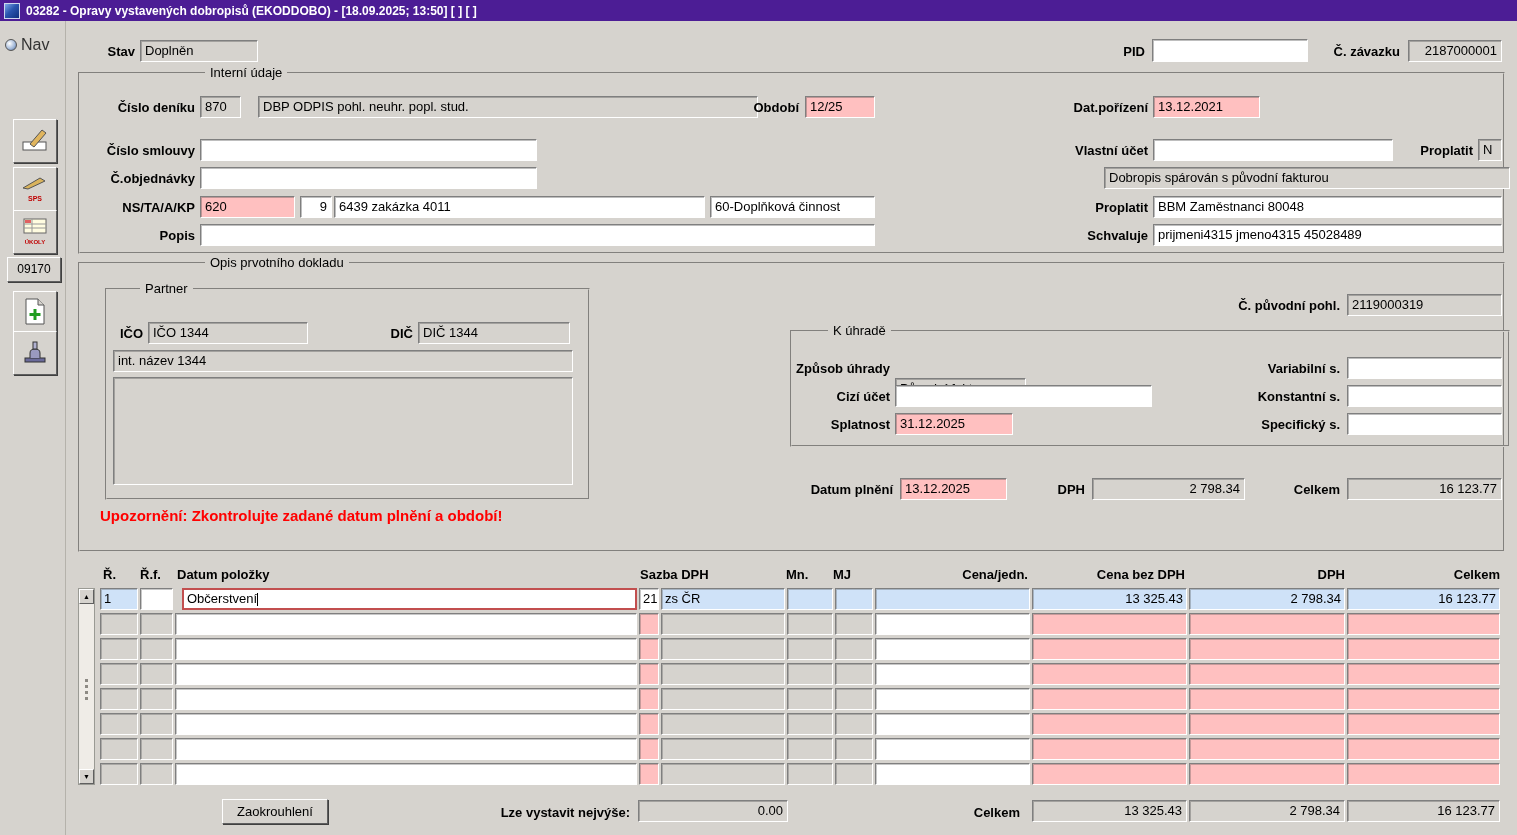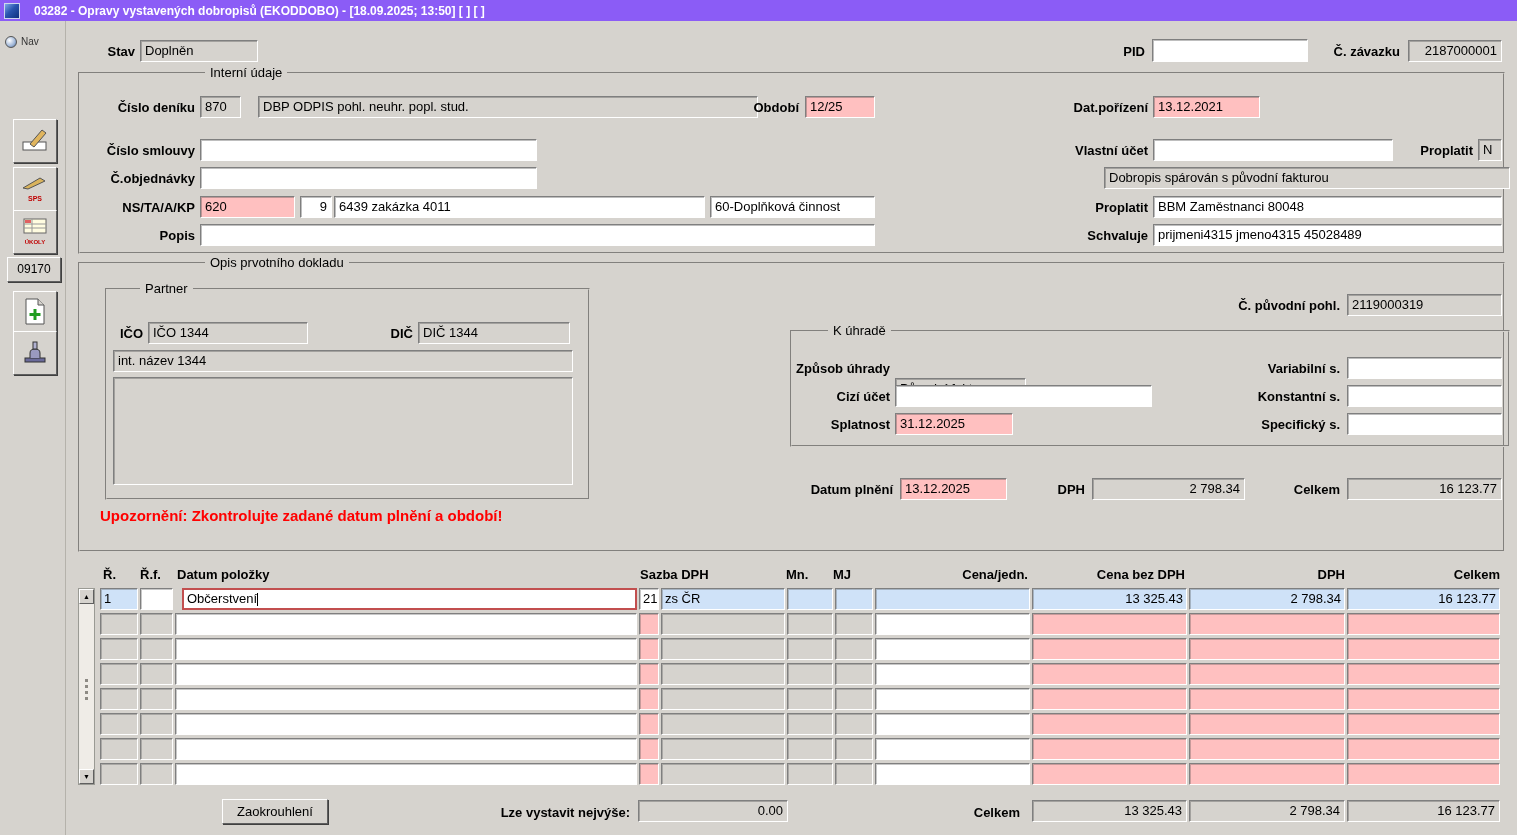--- a/index.html
+++ b/index.html
@@ -1,28 +1,28 @@
 <!DOCTYPE html>
 <html><head>
 <meta charset="utf-8">
 <style>
   html,body{margin:0;padding:0;background:#d6d3ce;}
   .screen{position:relative;width:1517px;height:835px;background:#d6d3ce;
           font-family:"Liberation Sans",sans-serif;color:#000;overflow:hidden;}
   
-  .titlebar{position:absolute;left:0;top:0;width:1517px;height:21px;background:#8b5cf6;
+  .titlebar{position:absolute;left:0;top:0;width:1517px;height:21px;background:#4c1d95;
             color:#fff;font-size:12px;font-weight:bold;display:flex;align-items:center;
-            gap:14px;padding-left:4px;box-sizing:border-box;}
+            gap:6px;padding-left:4px;box-sizing:border-box;}
   .appicon{width:14px;height:14px;border:1px solid #cdd6ee;
            background:linear-gradient(135deg,#7fa8e8 0%,#2a55b0 45%,#0d2f7d 100%);}
   
   .sidebar{position:absolute;left:0;top:21px;width:65px;height:814px;background:#d6d3ce;
            border-right:1px solid #b5b2ab;}
-  .navrow{position:absolute;left:5px;top:15px;display:flex;gap:4px;
-          font-size:10px;color:#333;}
+  .navrow{position:absolute;left:5px;top:15px;display:flex;align-items:center;gap:4px;
+          font-size:16px;color:#333;}
   .navorb{width:10px;height:10px;border-radius:50%;border:1px solid #555;
           background:radial-gradient(circle at 35% 35%,#fff,#9fb6d8 60%,#46608c);}
   .tbtn{position:absolute;left:13px;width:42px;height:42px;background:#d6d3ce;
         border:1px solid;border-color:#fff #5f5f5f #5f5f5f #fff;box-shadow:1px 1px 0 #404040;
         display:flex;flex-direction:column;align-items:center;justify-content:center;gap:1px;}
   .tinytxt{font-size:7px;font-weight:bold;color:#c00000;line-height:7px;}
   .pcode{position:absolute;left:7px;top:236px;width:52px;height:23px;background:#d6d3ce;
          border:1px solid;border-color:#fff #5f5f5f #5f5f5f #fff;box-shadow:1px 1px 0 #404040;
          font-size:12px;text-align:center;line-height:22px;}
   

